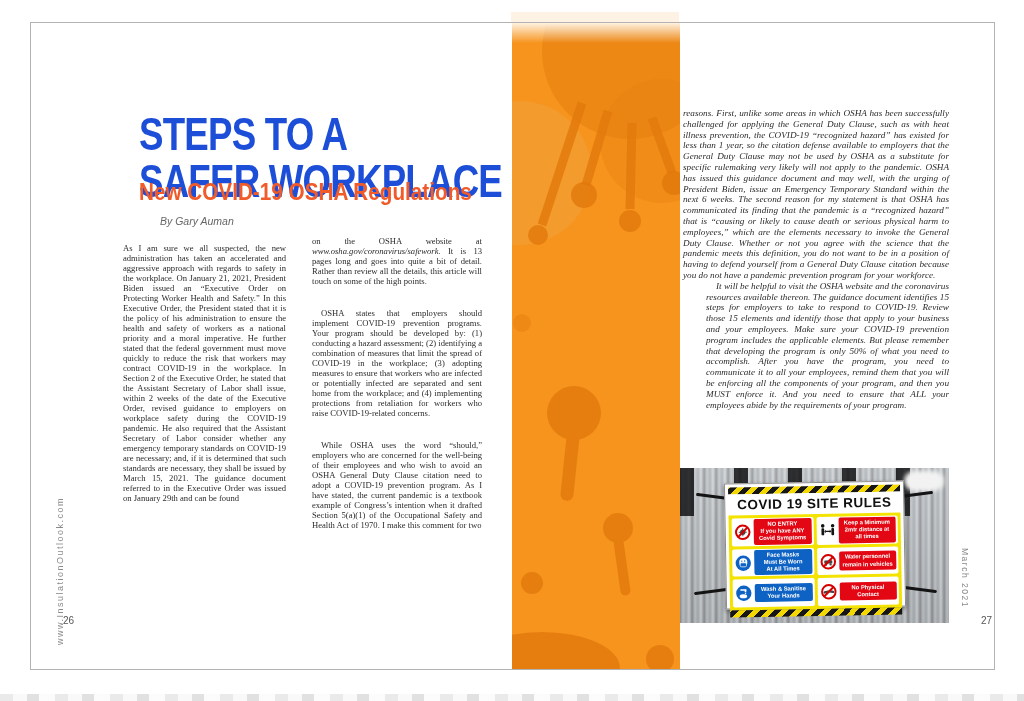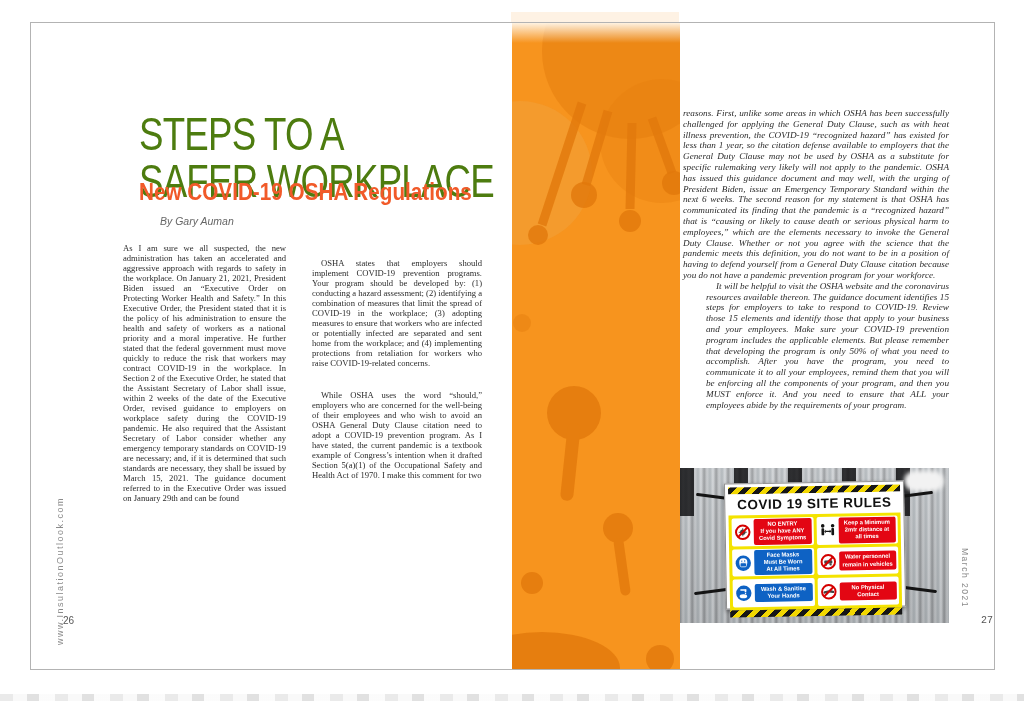--- a/index.html
+++ b/index.html
@@ -12,22 +12,22 @@
 
   
   .orange-band{position:absolute;left:481px;top:0;width:168px;height:100%;
     background:#f7941e;overflow:hidden;}
   .orange-band::after{content:"";position:absolute;left:0;top:0;right:0;height:20px;
     background:linear-gradient(180deg,rgba(255,247,235,.95),rgba(255,247,235,0));}
   .band-tint-above{position:absolute;left:511px;top:12px;width:168px;height:10px;
     background:#f7941e;opacity:.12;}
 
   
-  .title{position:absolute;left:108px;top:56px;color:#4d7c0f;
-    font-family:"Liberation Sans",sans-serif;font-weight:normal;font-size:47px;line-height:47px;
+  .title{position:absolute;left:108px;top:56px;color:#1d4ed8;
+    font-family:"Liberation Sans",sans-serif;font-weight:bold;font-size:47px;line-height:47px;
     letter-spacing:-1px;white-space:nowrap;}
   .title .tline{display:block;transform:scaleX(.78);transform-origin:left;}
   .subtitle{position:absolute;left:108px;top:156px;color:#f15a29;
     font-family:"Liberation Sans",sans-serif;font-weight:bold;font-size:23px;white-space:nowrap;
     transform:scaleX(.9);transform-origin:left;}
   .byline{position:absolute;left:129px;top:192px;color:#666;
     font-family:"Liberation Sans",sans-serif;font-style:italic;font-size:10.5px;}
 
   .bodytext{color:#2b2b2b;font-size:8.6px;line-height:10px;text-align:justify;}
   .bodytext p{margin:0;}
@@ -43,21 +43,21 @@
   .rightcol p.ind{text-indent:10px;margin-left:23px;}
 
   
   .vert-left{position:absolute;left:24px;top:462px;height:160px;
     writing-mode:vertical-rl;transform:rotate(180deg);
     font-family:"Liberation Sans",sans-serif;font-size:9px;letter-spacing:1.5px;color:#8a8a8a;}
   .vert-right{position:absolute;left:929px;top:525px;height:90px;writing-mode:vertical-rl;
     font-family:"Liberation Sans",sans-serif;font-size:8.5px;letter-spacing:1.5px;color:#8a8a8a;}
   .folio{position:absolute;font-family:"Liberation Sans",sans-serif;font-size:10px;color:#555;}
   .folio-left{left:32px;top:592px;text-align:center;}
-  .folio-right{left:950px;top:592px;font-family:Liberation Mono, monospace;}
+  .folio-right{left:950px;top:592px;}
 
   
   .photo{position:absolute;left:649px;top:445px;width:269px;height:155px;overflow:hidden;
     background:
       linear-gradient(180deg,rgba(255,255,255,.10),rgba(0,0,0,.08)),
       repeating-linear-gradient(90deg,#8f9295 0px,#c6c9cc 3px,#abb1b5 6px,#d3d6d9 9px,#94979a 12px);}
   .photo::before{content:"";position:absolute;top:0;left:0;right:0;height:48px;
     background:repeating-linear-gradient(90deg,rgba(12,12,14,.82) 0 14px,rgba(12,12,14,0) 14px 54px);}
   .blur-blob{position:absolute;top:3px;right:5px;width:40px;height:20px;background:#f2f2f2;
     border-radius:10px;filter:blur(2px);}
@@ -132,20 +132,21 @@
       </h1>
 
     <div class="subtitle">New COVID-19 OSHA Regulations</div>
     <div class="byline">By Gary Auman</div>
 
     <div class="bodytext col1">
       <p>As I am sure we all suspected, the new administration has taken an accelerated and aggressive approach with regards to safety in the workplace. On January 21, 2021, President Biden issued an “Executive Order on Protecting Worker Health and Safety.” In this Executive Order, the President stated that it is the policy of his administration to ensure the health and safety of workers as a national priority and a moral imperative. He further stated that the federal government must move quickly to reduce the risk that workers may contract COVID-19 in the workplace. In Section 2 of the Executive Order, he stated that the Assistant Secretary of Labor shall issue, within 2 weeks of the date of the Executive Order, revised guidance to employers on workplace safety during the COVID-19 pandemic. He also required that the Assistant Secretary of Labor consider whether any emergency temporary standards on COVID-19 are necessary; and, if it is determined that such standards are necessary, they shall be issued by March 15, 2021. The guidance document referred to in the Executive Order was issued on January 29th and can be found</p>
     </div>
 
     <div class="bodytext col2">
+      <p><span>on the OSHA website at </span><span class="url-italic">www.osha.gov/coronavirus/safework</span><span>. It is 13 pages long and goes into quite a bit of detail. Rather than review all the details, this article will touch on some of the high points.</span></p>
       <p class="ind">OSHA states that employers should implement COVID-19 prevention programs. Your program should be developed by: (1) conducting a hazard assessment; (2) identifying a combination of measures that limit the spread of COVID-19 in the workplace; (3) adopting measures to ensure that workers who are infected or potentially infected are separated and sent home from the workplace; and (4) implementing protections from retaliation for workers who raise COVID-19-related concerns.</p>
       <p class="ind">While OSHA uses the word “should,” employers who are concerned for the well-being of their employees and who wish to avoid an OSHA General Duty Clause citation need to adopt a COVID-19 prevention program. As I have stated, the current pandemic is a textbook example of Congress’s intention when it drafted Section 5(a)(1) of the Occupational Safety and Health Act of 1970. I make this comment for two</p>
     </div>
 
     <div class="rightcol">
       <p>reasons. First, unlike some areas in which OSHA has been successfully challenged for applying the General Duty Clause, such as with heat illness prevention, the COVID-19 “recognized hazard” has existed for less than 1 year, so the citation defense available to employers that the General Duty Clause may not be used by OSHA as a substitute for specific rulemaking very likely will not apply to the pandemic. OSHA has issued this guidance document and may well, with the urging of President Biden, issue an Emergency Temporary Standard within the next 6 weeks. The second reason for my statement is that OSHA has communicated its finding that the pandemic is a “recognized hazard” that is “causing or likely to cause death or serious physical harm to employees,” which are the elements necessary to invoke the General Duty Clause. Whether or not you agree with the science that the pandemic meets this definition, you do not want to be in a position of having to defend yourself from a General Duty Clause citation because you do not have a pandemic prevention program for your workforce.</p>
       <p class="ind">It will be helpful to visit the OSHA website and the coronavirus resources available thereon. The guidance document identifies 15 steps for employers to take to respond to COVID-19. Review those 15 elements and identify those that apply to your business and your employees. Make sure your COVID-19 prevention program includes the applicable elements. But please remember that developing the program is only 50% of what you need to accomplish. After you have the program, you need to communicate it to all your employees, remind them that you will be enforcing all the components of your program, and then you MUST enforce it. And you need to ensure that ALL your employees abide by the requirements of your program.</p>
     </div>
 
     <div class="photo">

